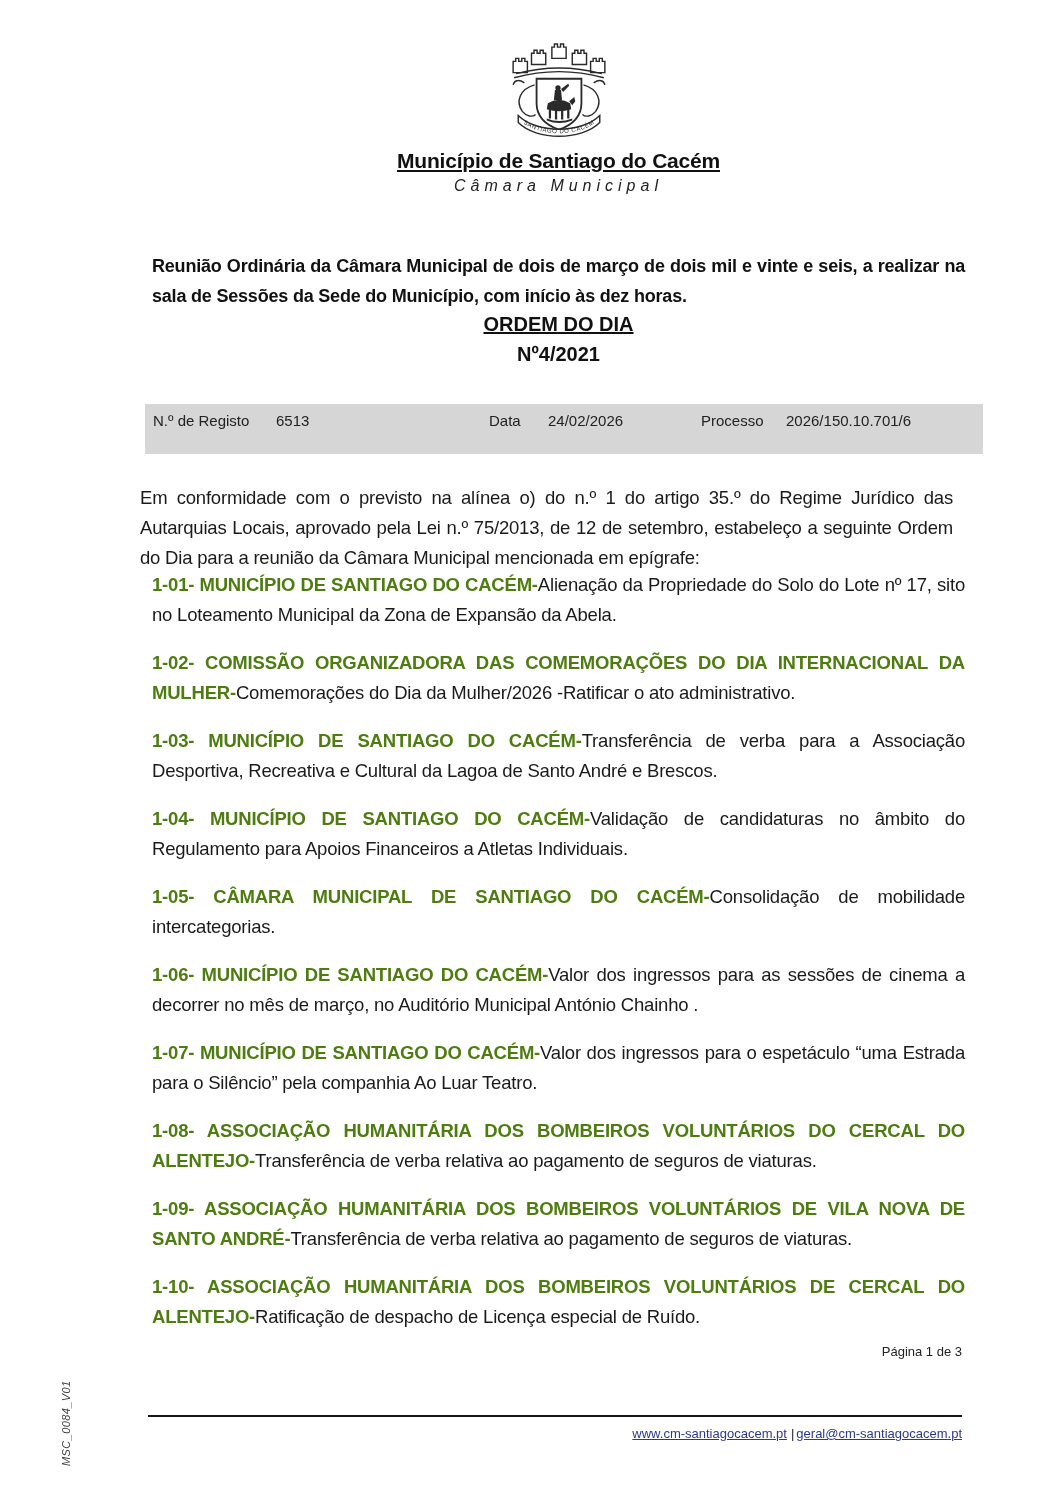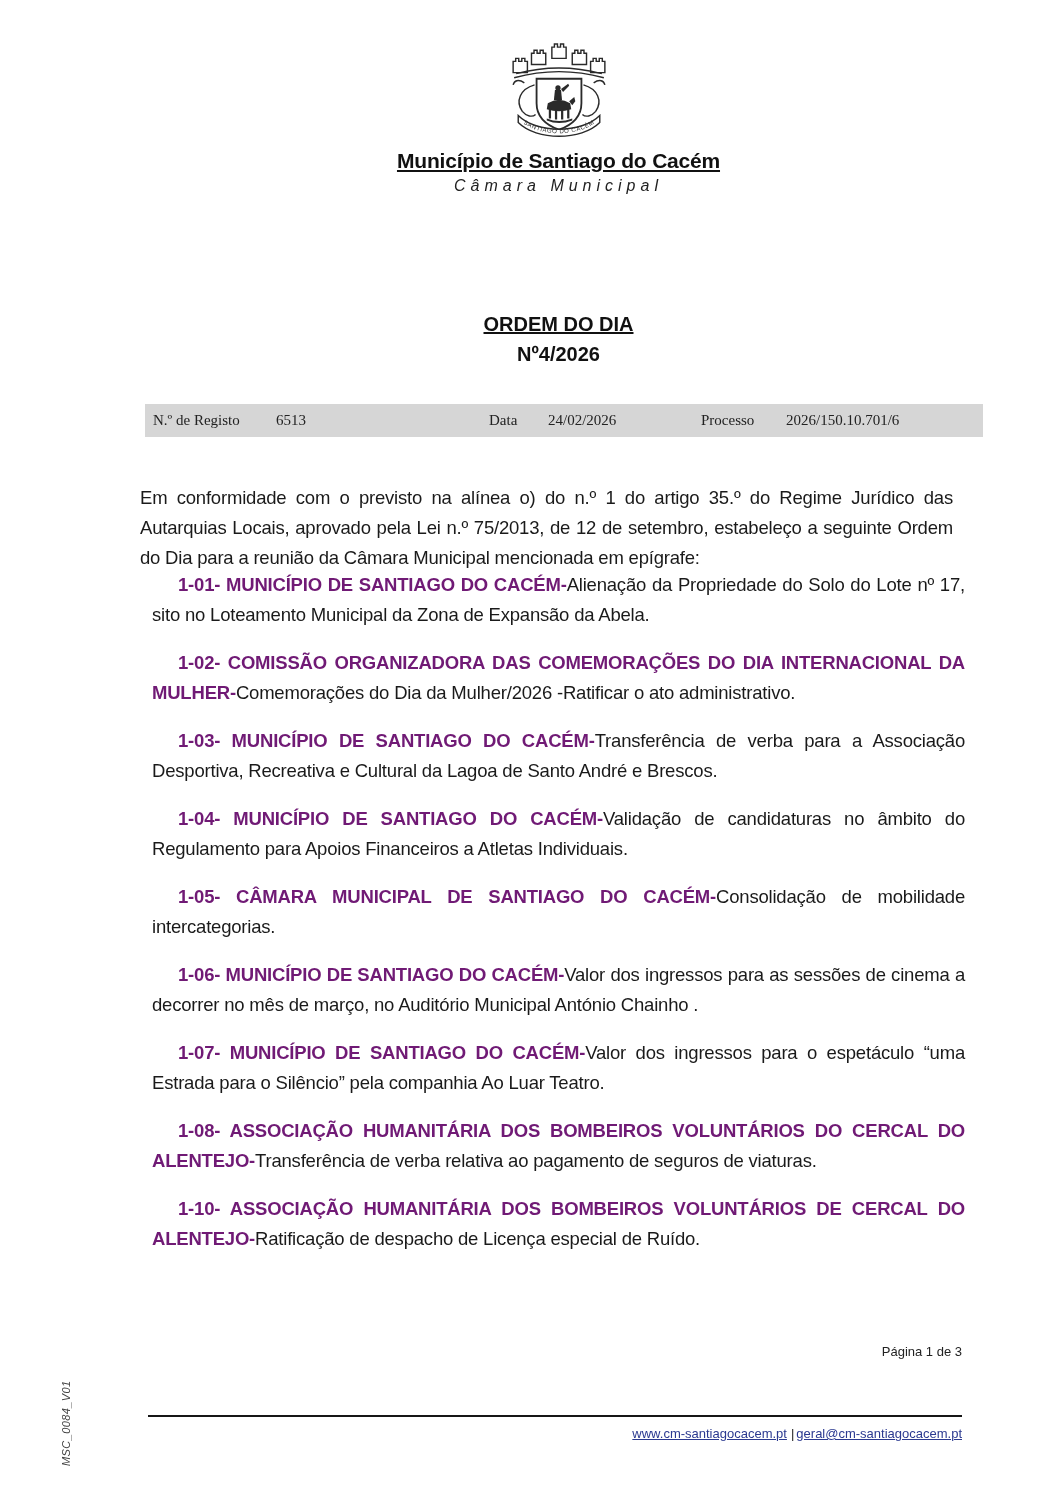--- a/index.html
+++ b/index.html
@@ -31,43 +31,43 @@
     text-align:justify; letter-spacing:-0.2px; color:#111;
   }
 
   
   .agenda { position:absolute; top:309px; left:152px; width:813px; text-align:center; }
   .agenda-title { font-size:20px; font-weight:bold; text-decoration:underline; line-height:30px; color:#111; }
   .agenda-number { font-size:20px; font-weight:bold; line-height:30px; color:#111; }
 
   
   .registry {
-    position:absolute; top:404px; left:145px; width:838px; height:33px;
-    background:#d6d6d6; font-size:15px; line-height:33px; color:#222;font-family:Liberation Serif, serif;
+    position:absolute; top:404px; left:145px; width:838px; height:50px;
+    background:#d6d6d6; font-size:15px; line-height:33px; color:#222;
   }
   .registry span { position:absolute; top:0; white-space:nowrap; }
   .r-registo-label  { left:8px;   }
   .r-registo-value  { left:131px;text-align:right; }
   .r-data-label     { left:344px; }
   .r-data-value     { left:403px; }
   .r-processo-label { left:556px; }
   .r-processo-value { left:641px; }
 
   
   .preamble {
     position:absolute; top:464px; left:140px; width:813px;
     font-size:18.5px; line-height:30px; text-align:justify;
     letter-spacing:-0.2px;
   }
   .items { position:absolute; top:570px; left:152px; width:813px; }
   .items p {
     margin:0 0 18px; font-size:18.5px; line-height:30px;
     text-align:justify; letter-spacing:-0.2px;
   }
-  .items p b { color:#701a75;margin-left:26px; }
+  .items p b { color:#4d7c0f; }
 
   
   .page-indicator {
     position:absolute; top:1344px; left:152px; width:810px;
     text-align:right; font-size:13px; color:#222;
   }
   .footer-rule {
     position:absolute; top:1415px; left:148px; width:814px; height:2px;
     background:#161616;
   }
@@ -137,24 +137,25 @@
         <path id="crestRibbonPath" d="M16,79 C34,93 70,93 88,79" fill="none"></path>
         <text font-size="6" fill="#2a2a2a" font-family="Liberation Sans, sans-serif" letter-spacing="0.5">
           <textPath href="#crestRibbonPath" xlink:href="#crestRibbonPath" startOffset="50%" text-anchor="middle">SANTIAGO DO CACÉM</textPath>
         </text>
       </g>
     </svg>
     <div class="muni-title">Município de Santiago do Cacém</div>
     <div class="muni-sub">Câmara Municipal</div>
   </div>
 
+  <p class="intro">Reunião Ordinária da Câmara Municipal de dois de março de dois mil e vinte e seis, a realizar na sala de Sessões da Sede do Município, com início às dez horas.</p>
 
   <div class="agenda">
     <div class="agenda-title">ORDEM DO DIA</div>
-    <div class="agenda-number">Nº4/2026</div>
+    <div class="agenda-number">Nº4/2021</div>
   </div>
 
   <div class="registry">
     <span class="r-registo-label">N.º de Registo</span>
     <span class="r-registo-value">6513</span>
     <span class="r-data-label">Data</span>
     <span class="r-data-value">24/02/2026</span>
     <span class="r-processo-label">Processo</span>
     <span class="r-processo-value">2026/150.10.701/6</span>
   </div>
@@ -163,20 +164,21 @@
 
   <div class="items">
     <p><b>1-01- MUNICÍPIO DE SANTIAGO DO CACÉM-</b><span>Alienação da Propriedade do Solo do Lote nº 17, sito no Loteamento Municipal da Zona de Expansão da Abela.</span></p>
     <p><b>1-02- COMISSÃO ORGANIZADORA DAS COMEMORAÇÕES DO DIA INTERNACIONAL DA MULHER-</b><span>Comemorações do Dia da Mulher/2026 -Ratificar o ato administrativo.</span></p>
     <p><b>1-03- MUNICÍPIO DE SANTIAGO DO CACÉM-</b><span>Transferência de verba para a Associação Desportiva, Recreativa e Cultural da Lagoa de Santo André e Brescos.</span></p>
     <p><b>1-04- MUNICÍPIO DE SANTIAGO DO CACÉM-</b><span>Validação de candidaturas no âmbito do Regulamento para Apoios Financeiros a Atletas Individuais.</span></p>
     <p><b>1-05- CÂMARA MUNICIPAL DE SANTIAGO DO CACÉM-</b><span>Consolidação de mobilidade intercategorias.</span></p>
     <p><b>1-06- MUNICÍPIO DE SANTIAGO DO CACÉM-</b><span>Valor dos ingressos para as sessões de cinema a decorrer no mês de março, no Auditório Municipal António Chainho .</span></p>
     <p><b>1-07- MUNICÍPIO DE SANTIAGO DO CACÉM-</b><span>Valor dos ingressos para o espetáculo “uma Estrada para o Silêncio” pela companhia Ao Luar Teatro.</span></p>
     <p><b>1-08- ASSOCIAÇÃO HUMANITÁRIA DOS BOMBEIROS VOLUNTÁRIOS DO CERCAL DO ALENTEJO-</b><span>Transferência de verba relativa ao pagamento de seguros de viaturas.</span></p>
+    <p><b>1-09- ASSOCIAÇÃO HUMANITÁRIA DOS BOMBEIROS VOLUNTÁRIOS DE VILA NOVA DE SANTO ANDRÉ-</b><span>Transferência de verba relativa ao pagamento de seguros de viaturas.</span></p>
     <p><b>1-10- ASSOCIAÇÃO HUMANITÁRIA DOS BOMBEIROS VOLUNTÁRIOS DE CERCAL DO ALENTEJO-</b><span>Ratificação de despacho de Licença especial de Ruído.</span></p>
   </div>
 
   <div class="page-indicator">Página 1 de 3</div>
   <div class="footer-rule"></div>
 
 
   <div class="footer-right">
     <div>
       <a class="footer-link" href="#">www.cm-santiagocacem.pt</a><span class="link-pipe">|</span><a class="footer-link" href="#">geral@cm-santiagocacem.pt</a>

